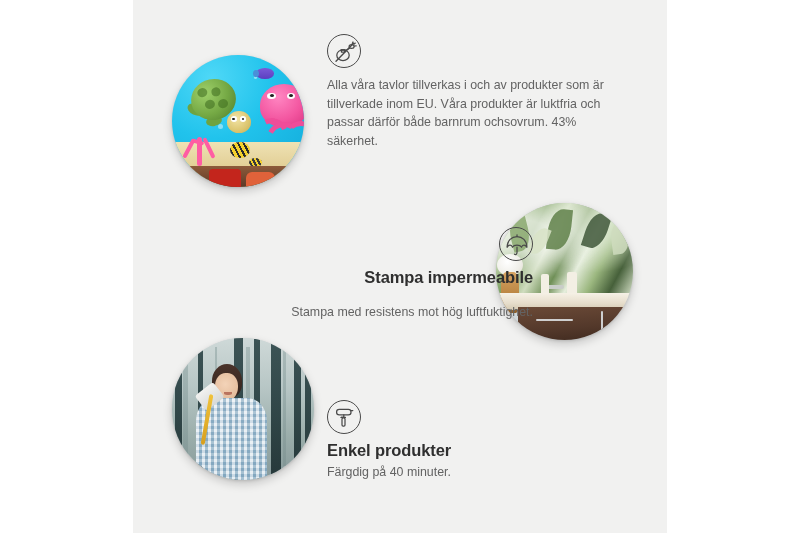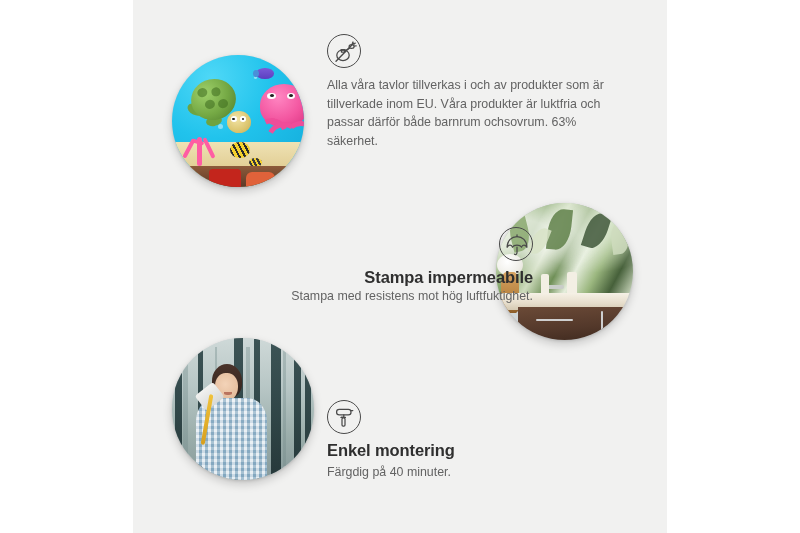--- a/index.html
+++ b/index.html
@@ -255,21 +255,21 @@
   }
 
   
   #feature-odourless { left: 194px; top: 34px; width: 298px; }
   #feature-odourless .icon-badge { margin-bottom: 8px; }
   #feature-odourless .feat-title { margin-bottom: 5px; }
 
   
   #feature-waterproof { left: 60px; top: 227px; width: 340px; text-align: right; }
   #feature-waterproof .icon-badge { margin-left: auto; margin-bottom: 7px; }
-  #feature-waterproof .feat-title { margin-bottom: 0; }
+  #feature-waterproof .feat-title { margin-bottom: 16px; }
 
   
   #feature-mounting { left: 194px; top: 400px; width: 260px; }
   #feature-mounting .icon-badge { margin-bottom: 7px; }
   #feature-mounting .feat-title { margin-bottom: 3px; }
 </style>
 </head>
 <body>
 
 <div id="stage">
@@ -398,21 +398,21 @@
 
           <ellipse cx="23.6" cy="11.5" rx="2.5" ry="1.9"></ellipse>
 
           <path d="M25.9 9.2 l1.4 -1.1"></path>
           <path d="M24.3 8.6 l0.7 -1.6"></path>
           <path d="M26.4 11.0 l1.8 -0.2"></path>
 
           <path d="M8.0 26.3 L25.6 8.2" stroke-width="1.35"></path>
         </svg>
       </div>
-      <div class="feat-body">Alla våra tavlor tillverkas i och av produkter som är tillverkade inom EU. Våra produkter är luktfria och passar därför både barnrum ochsovrum. 63% säkerhet.</div>
+      <div class="feat-body">Alla våra tavlor tillverkas i och av produkter som är tillverkade inom EU. Våra produkter är luktfria och passar därför både barnrum ochsovrum. 43% säkerhet.</div>
     </div>
 
     <div class="feature" id="feature-waterproof">
       <div class="icon-badge">
         <svg width="34" height="34" viewBox="0 0 34 34" fill="none" stroke="#4a4a4a" stroke-width="1.25" stroke-linecap="round" stroke-linejoin="round">
 
           <path d="M7.2 19.0 C7.2 12.6 11.6 8.6 17 8.6 C22.4 8.6 26.8 12.6 26.8 19.0"></path>
 
           <path d="M7.2 19.0 C8.9 16.6 11.1 16.6 12.5 19.0"></path>
           <path d="M12.5 19.0 C14.1 16.4 19.9 16.4 21.5 19.0"></path>
@@ -434,18 +434,18 @@
           <rect x="8.6" y="8.4" width="14.4" height="5.4" rx="2.6"></rect>
 
           <path d="M15.8 13.8 V16.4 H13.2"></path>
           <path d="M13.2 16.4 h4.2"></path>
 
           <rect x="14.0" y="16.8" width="3.0" height="8.4" rx="1.1"></rect>
 
           <path d="M23.0 9.6 h1.8"></path>
         </svg>
       </div>
-      <div class="feat-title">Enkel montering</div>
+      <div class="feat-title">Enkel produkter</div>
       <div class="feat-body">Färgdig på 40 minuter.</div>
     </div>
 
   </div>
 </div>
 
 </body></html>

